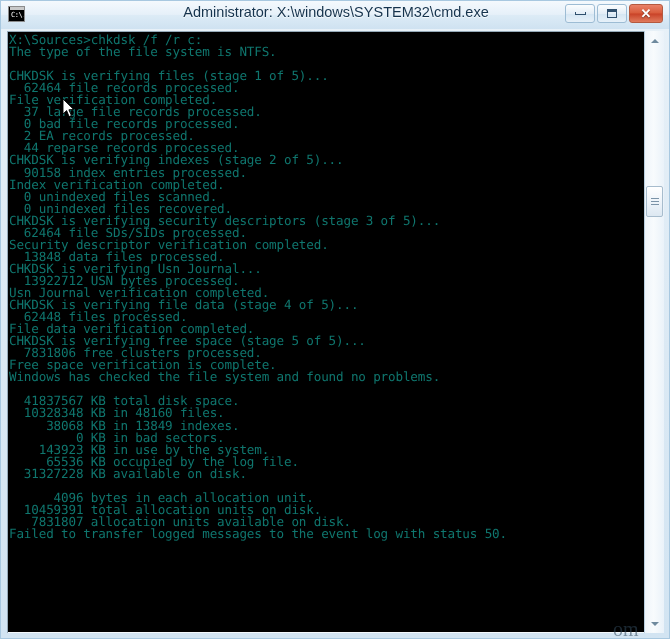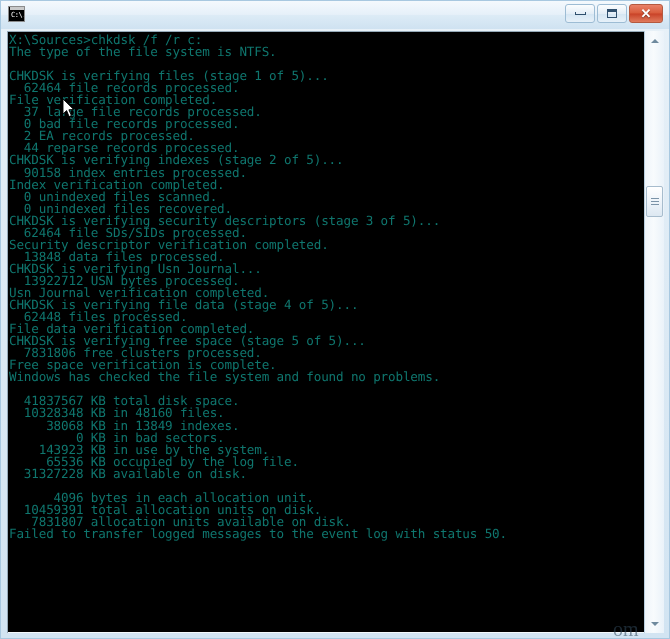--- a/index.html
+++ b/index.html
@@ -230,20 +230,21 @@
 
 <div id="window">
 
   <div id="titlebar">
 
     <div id="app-icon">
       <div class="bar"></div>
       <div class="prompt">C:\.</div>
     </div>
 
+    <div id="title-text">Administrator: X:\windows\SYSTEM32\cmd.exe</div>
 
     <div class="capbtn" id="btn-minimize">
       <div class="glyph-min"></div>
     </div>
 
     <div class="capbtn" id="btn-maximize">
       <div class="glyph-max"></div>
     </div>
 
     <div class="capbtn" id="btn-close">

